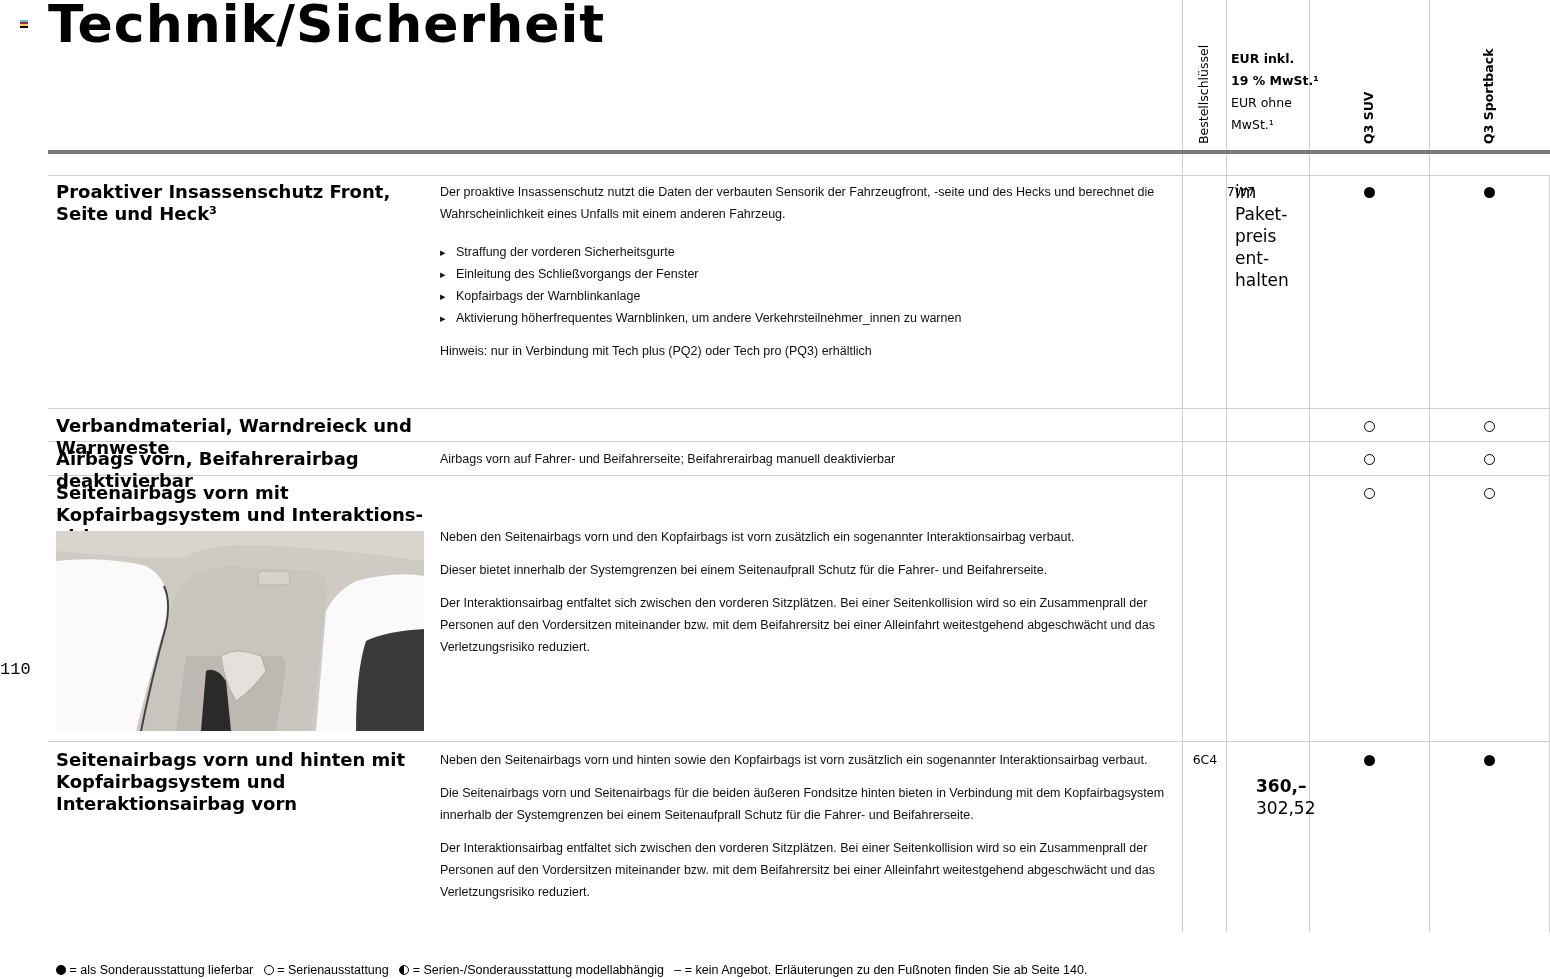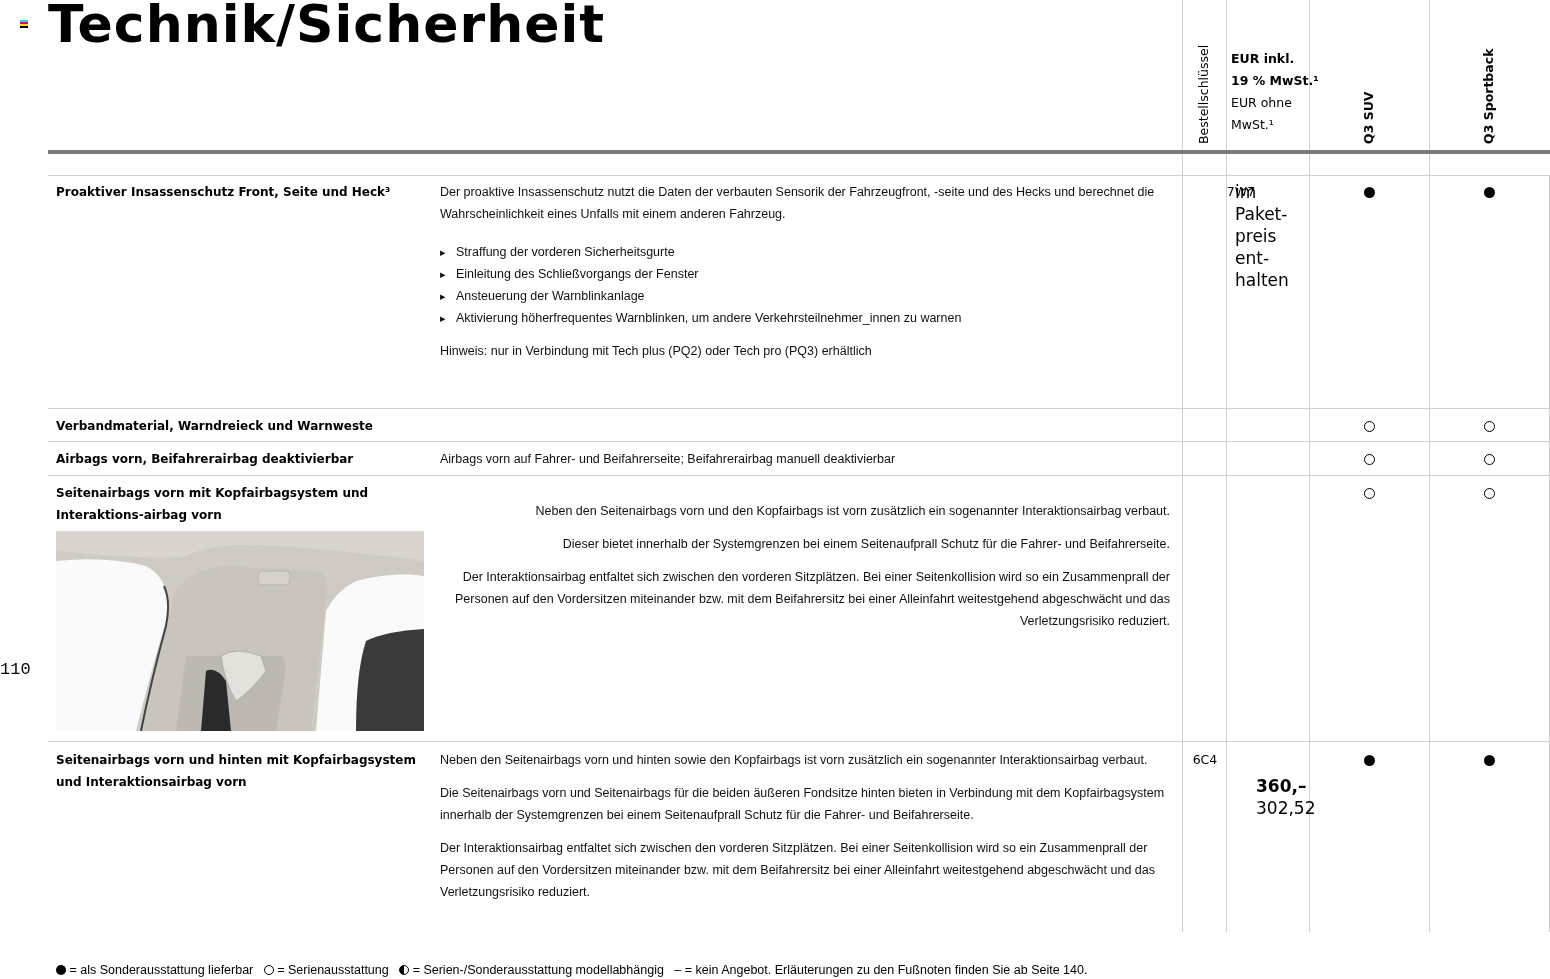--- a/index.html
+++ b/index.html
@@ -10,21 +10,21 @@
            font-family:"DejaVu Sans", sans-serif; line-height:60px; }
   .cmyk { left:20px; top:20px; width:8px; }
   .cmyk div { height:2px; }
   .page-num { left:0; top:660px; font-size:17px; font-family:Liberation Mono, monospace; }
   .thick-rule { left:48px; top:150px; width:1502px; height:4px; background:#7a7a7a; }
   .vline { position:absolute; width:1px; background:#d0d0d0; }
   .hline { position:absolute; height:1px; background:#d0d0d0; left:48px; width:1502px; }
   .th { position:absolute; font-size:12.5px; }
   .th-rot { writing-mode:vertical-rl; transform:rotate(180deg); white-space:nowrap; }
   .bold { font-weight:bold; }
-  .feat { position:absolute; left:56px; width:370px; font-size:12px; font-weight:bold; line-height:22px; }
+  .feat { position:absolute; left:56px; width:370px; font-size:18px; font-weight:bold; line-height:22px; }
   .desc { position:absolute; left:440px; width:730px; font-size:12.5px; line-height:22px; color:#111;
           font-family:"Liberation Sans", sans-serif; }
   .desc p { margin:0 0 11px 0; }
   .desc ul { list-style:none; margin:16px 0 11px 0; padding:0; }
   .desc li { position:relative; padding-left:16px; }
   .desc li::before { content:"\25B8"; position:absolute; left:0; top:0; font-size:11px; }
   .code { position:absolute; left:1186px; width:38px; text-align:center; font-size:12.5px; line-height:22px; }
   .price { position:absolute; left:1235px; width:72px; font-size:17px; line-height:22px; }
   .mark { position:absolute; width:11px; height:11px; border-radius:50%; box-sizing:border-box; }
   .mark.filled { background:#000; }
@@ -70,21 +70,21 @@
 <div class="hline" style="top:475px;"></div>
 <div class="hline" style="top:741px;"></div>
 
 <div>
   <div class="feat" style="top:181px;">Proaktiver Insassenschutz Front, Seite und Heck³</div>
   <div class="desc" style="top:181px;">
     <p>Der proaktive Insassenschutz nutzt die Daten der verbauten Sensorik der Fahrzeugfront, -seite und des Hecks und berechnet die Wahrscheinlichkeit eines Unfalls mit einem anderen Fahrzeug.</p>
     <ul>
       <li>Straffung der vorderen Sicherheitsgurte</li>
       <li>Einleitung des Schließvorgangs der Fenster</li>
-      <li>Ansteuerung der Warnblinkanlage</li>
+      <li>Kopfairbags der Warnblinkanlage</li>
       <li>Aktivierung höherfrequentes Warnblinken, um andere Verkehrsteilnehmer_innen zu warnen</li>
     </ul>
     <p>Hinweis: nur in Verbindung mit Tech plus (PQ2) oder Tech pro (PQ3) erhältlich</p>
   </div>
   <div class="code" style="top:181px;margin-left:36px;">7W7</div>
   <div class="price" style="top:181px; width:60px;">im Paket-preis ent-halten</div>
   <div class="mark filled" style="left:1364px; top:187px;"></div>
   <div class="mark filled" style="left:1484px; top:187px;"></div>
 </div>
 
@@ -110,21 +110,21 @@
       <path d="M0 0 H368 V30 Q300 20 220 15 Q160 10 130 25 Q110 30 0 20 Z" fill="#d9d5ce"></path>
       <path d="M120 60 Q130 40 170 35 L260 40 Q275 42 270 70 L255 200 H85 Q100 130 120 60 Z" fill="#c9c5be"></path>
       <rect x="202" y="40" width="32" height="14" rx="4" fill="#d6d2cb" stroke="#b8b4ad"></rect>
       <path d="M130 125 L225 125 Q232 127 228 150 L220 200 H120 Z" fill="#bdb9b2"></path>
       <path d="M150 140 Q160 135 170 150 L175 200 H145 Z" fill="#2a2a2a"></path>
       <path d="M165 125 Q180 115 205 125 L210 140 Q195 160 180 170 Q168 150 165 125 Z" fill="#e4e1dc" stroke="#b0aca5"></path>
       <path d="M310 110 Q330 100 368 98 V200 H300 Q300 140 310 110 Z" fill="#3a3a3a"></path>
       <path d="M85 200 Q95 150 110 95 Q115 70 108 55" fill="none" stroke="#444" stroke-width="2"></path>
     </svg>
   </div>
-  <div class="desc" style="top:500px;text-align:right;">
+  <div class="desc" style="top:526px;">
     <p>Neben den Seitenairbags vorn und den Kopfairbags ist vorn zusätzlich ein sogenannter Interaktionsairbag verbaut.</p>
     <p>Dieser bietet innerhalb der Systemgrenzen bei einem Seitenaufprall Schutz für die Fahrer- und Beifahrerseite.</p>
     <p>Der Interaktionsairbag entfaltet sich zwischen den vorderen Sitzplätzen. Bei einer Seitenkollision wird so ein Zusammenprall der Personen auf den Vordersitzen miteinander bzw. mit dem Beifahrersitz bei einer Alleinfahrt weitestgehend abgeschwächt und das Verletzungsrisiko reduziert.</p>
   </div>
   <div class="mark open" style="left:1364px; top:488px;"></div>
   <div class="mark open" style="left:1484px; top:488px;"></div>
 </div>
 
 <div>
   <div class="feat" style="top:749px;">Seitenairbags vorn und hinten mit Kopfairbagsystem und Interaktionsairbag vorn</div>

